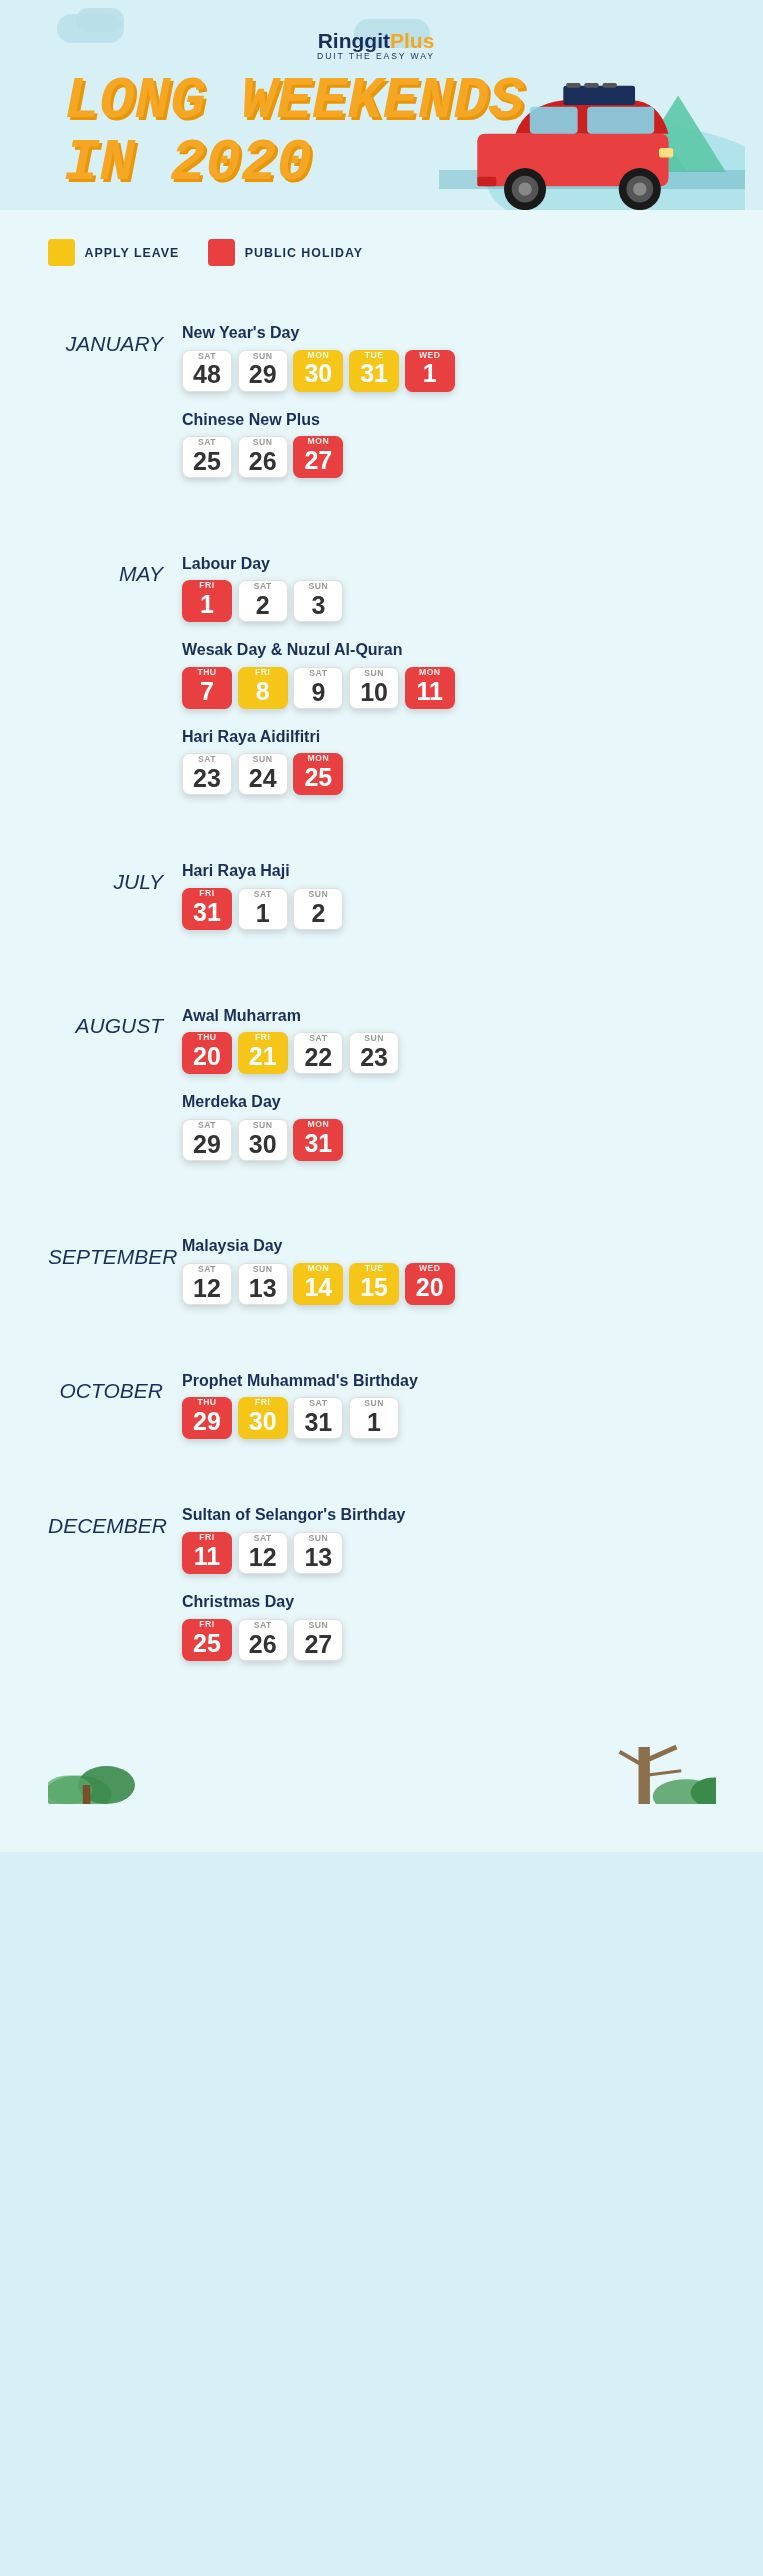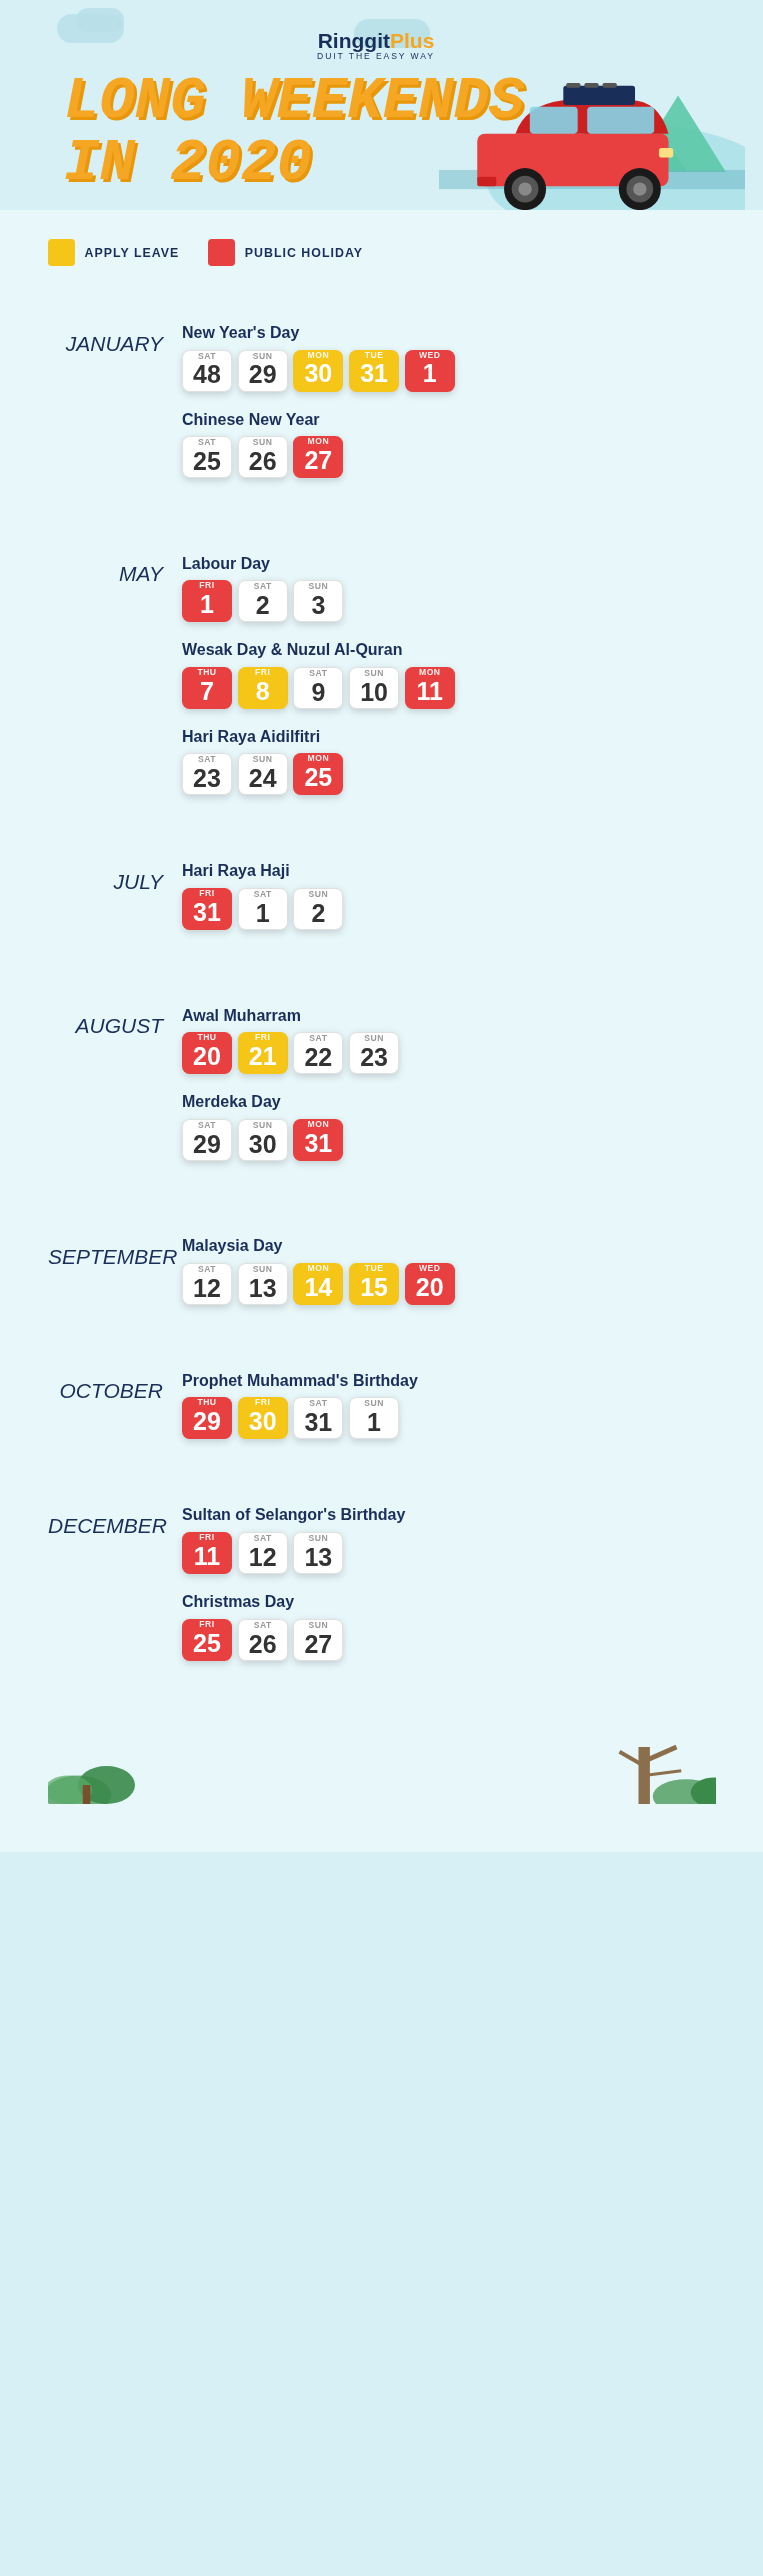--- a/index.html
+++ b/index.html
@@ -291,21 +291,21 @@
                 <div class="day-name">TUE</div>
                 <div class="day-num">31</div>
               </div>
               <div class="day-card day-red">
                 <div class="day-name">WED</div>
                 <div class="day-num">1</div>
               </div>
             </div>
           </div>
           <div class="event-block">
-            <div class="event-title">Chinese New Year</div>
+            <div class="event-title">Chinese New Plus</div>
             <div class="days-row">
               <div class="day-card day-white">
                 <div class="day-name">SAT</div>
                 <div class="day-num">25</div>
               </div>
               <div class="day-card day-white">
                 <div class="day-name">SUN</div>
                 <div class="day-num">26</div>
               </div>
               <div class="day-card day-red">

